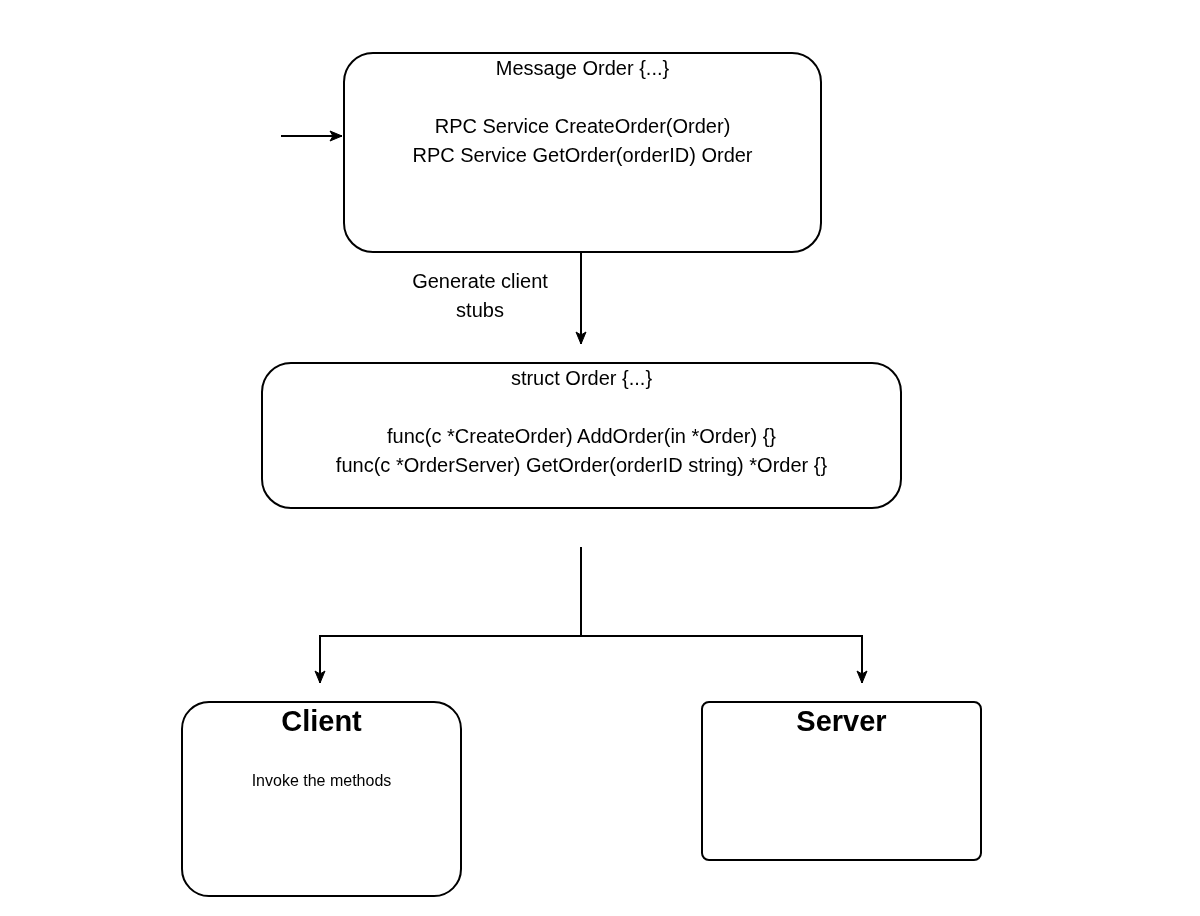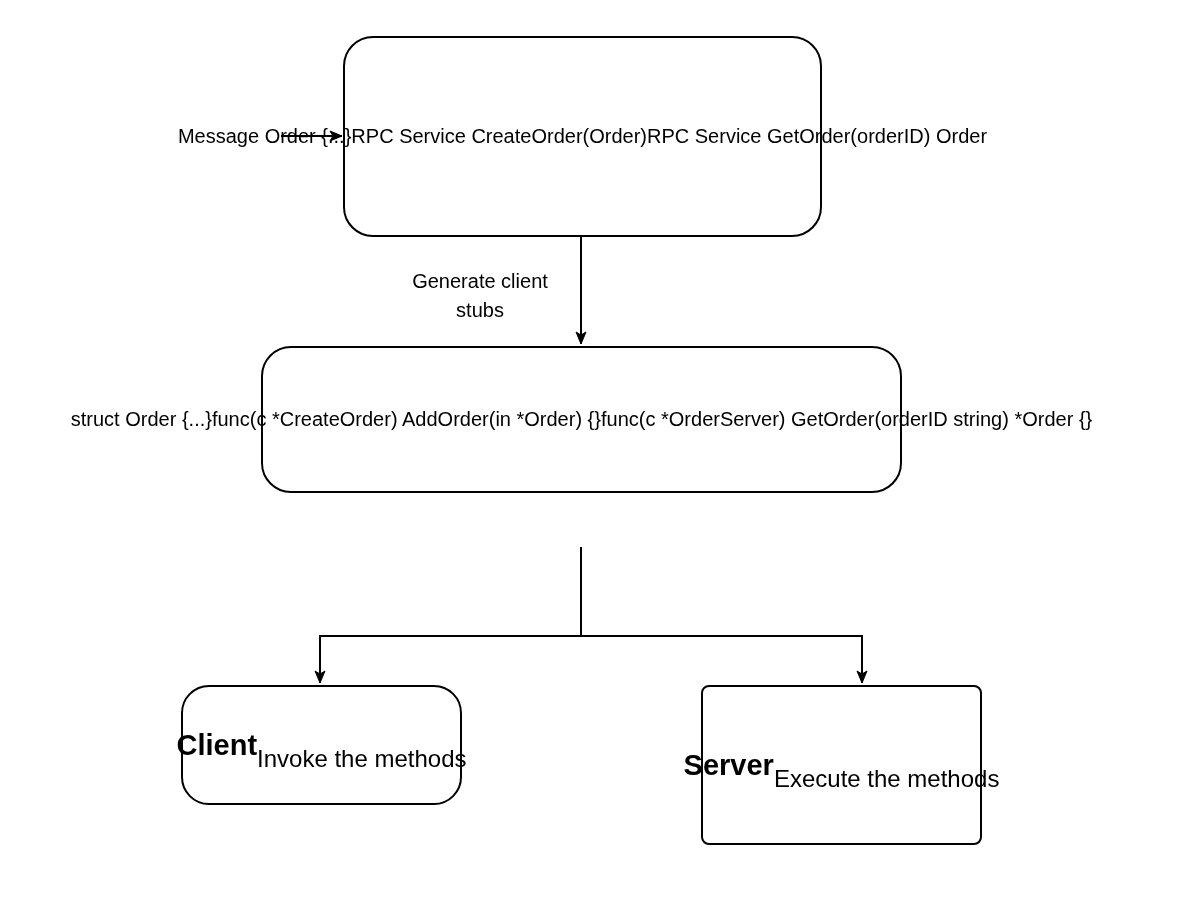--- a/index.html
+++ b/index.html
@@ -24,42 +24,42 @@
     height: 916px;
     pointer-events: none;
   }
   .node {
     position: absolute;
     box-sizing: border-box;
     border: 2px solid #000000;
     border-radius: 30px;
     background: #ffffff;
     display: flex;
-    flex-direction: row;
-    justify-content: center;
+    flex-direction: column;
     align-items: center;
     text-align: center;
+    margin-top: 16px;
   }
   .node .line {
     font-size: 20px;
     line-height: 29px;
     min-height: 29px;
     white-space: nowrap;
   }
   .node-idl    { left: 343px; top: 36px;  width: 479px; height: 201px; }
   .node-stubs  { left: 261px; top: 346px; width: 641px; height: 147px; }
-  .node-client { left: 181px; top: 685px; width: 281px; height: 120px; border-radius: 28px; }
+  .node-client { left: 181px; top: 685px; width: 281px; height: 196px; border-radius: 28px; }
   .node-server { left: 701px; top: 685px; width: 281px; height: 160px; border-radius: 8px; }
   .node-title {
     font-size: 29px;
     font-weight: bold;
     line-height: 36px;
   }
   .node-subtitle {
-    font-size: 24px;
+    font-size: 16px;
     line-height: 29px;
     margin-top: 27px;
     white-space: nowrap;
   }
   .edge-label {
     position: absolute;
     font-size: 20px;
     line-height: 29px;
     text-align: center;
     white-space: pre-line;
@@ -98,19 +98,18 @@
     <div class="line">func(c *OrderServer) GetOrder(orderID string) *Order {}</div>
   </div>
 
   <div class="node node-client">
     <div class="node-title">Client</div>
     <div class="node-subtitle">Invoke the methods</div>
   </div>
 
   <div class="node node-server">
     <div class="node-title">Server</div>
-    <div class="node-subtitle">Execute the methods</div>
   </div>
 
   <div class="edge-label label-generate">Generate client
 stubs</div>
 
 </div>
 
 </body></html>

